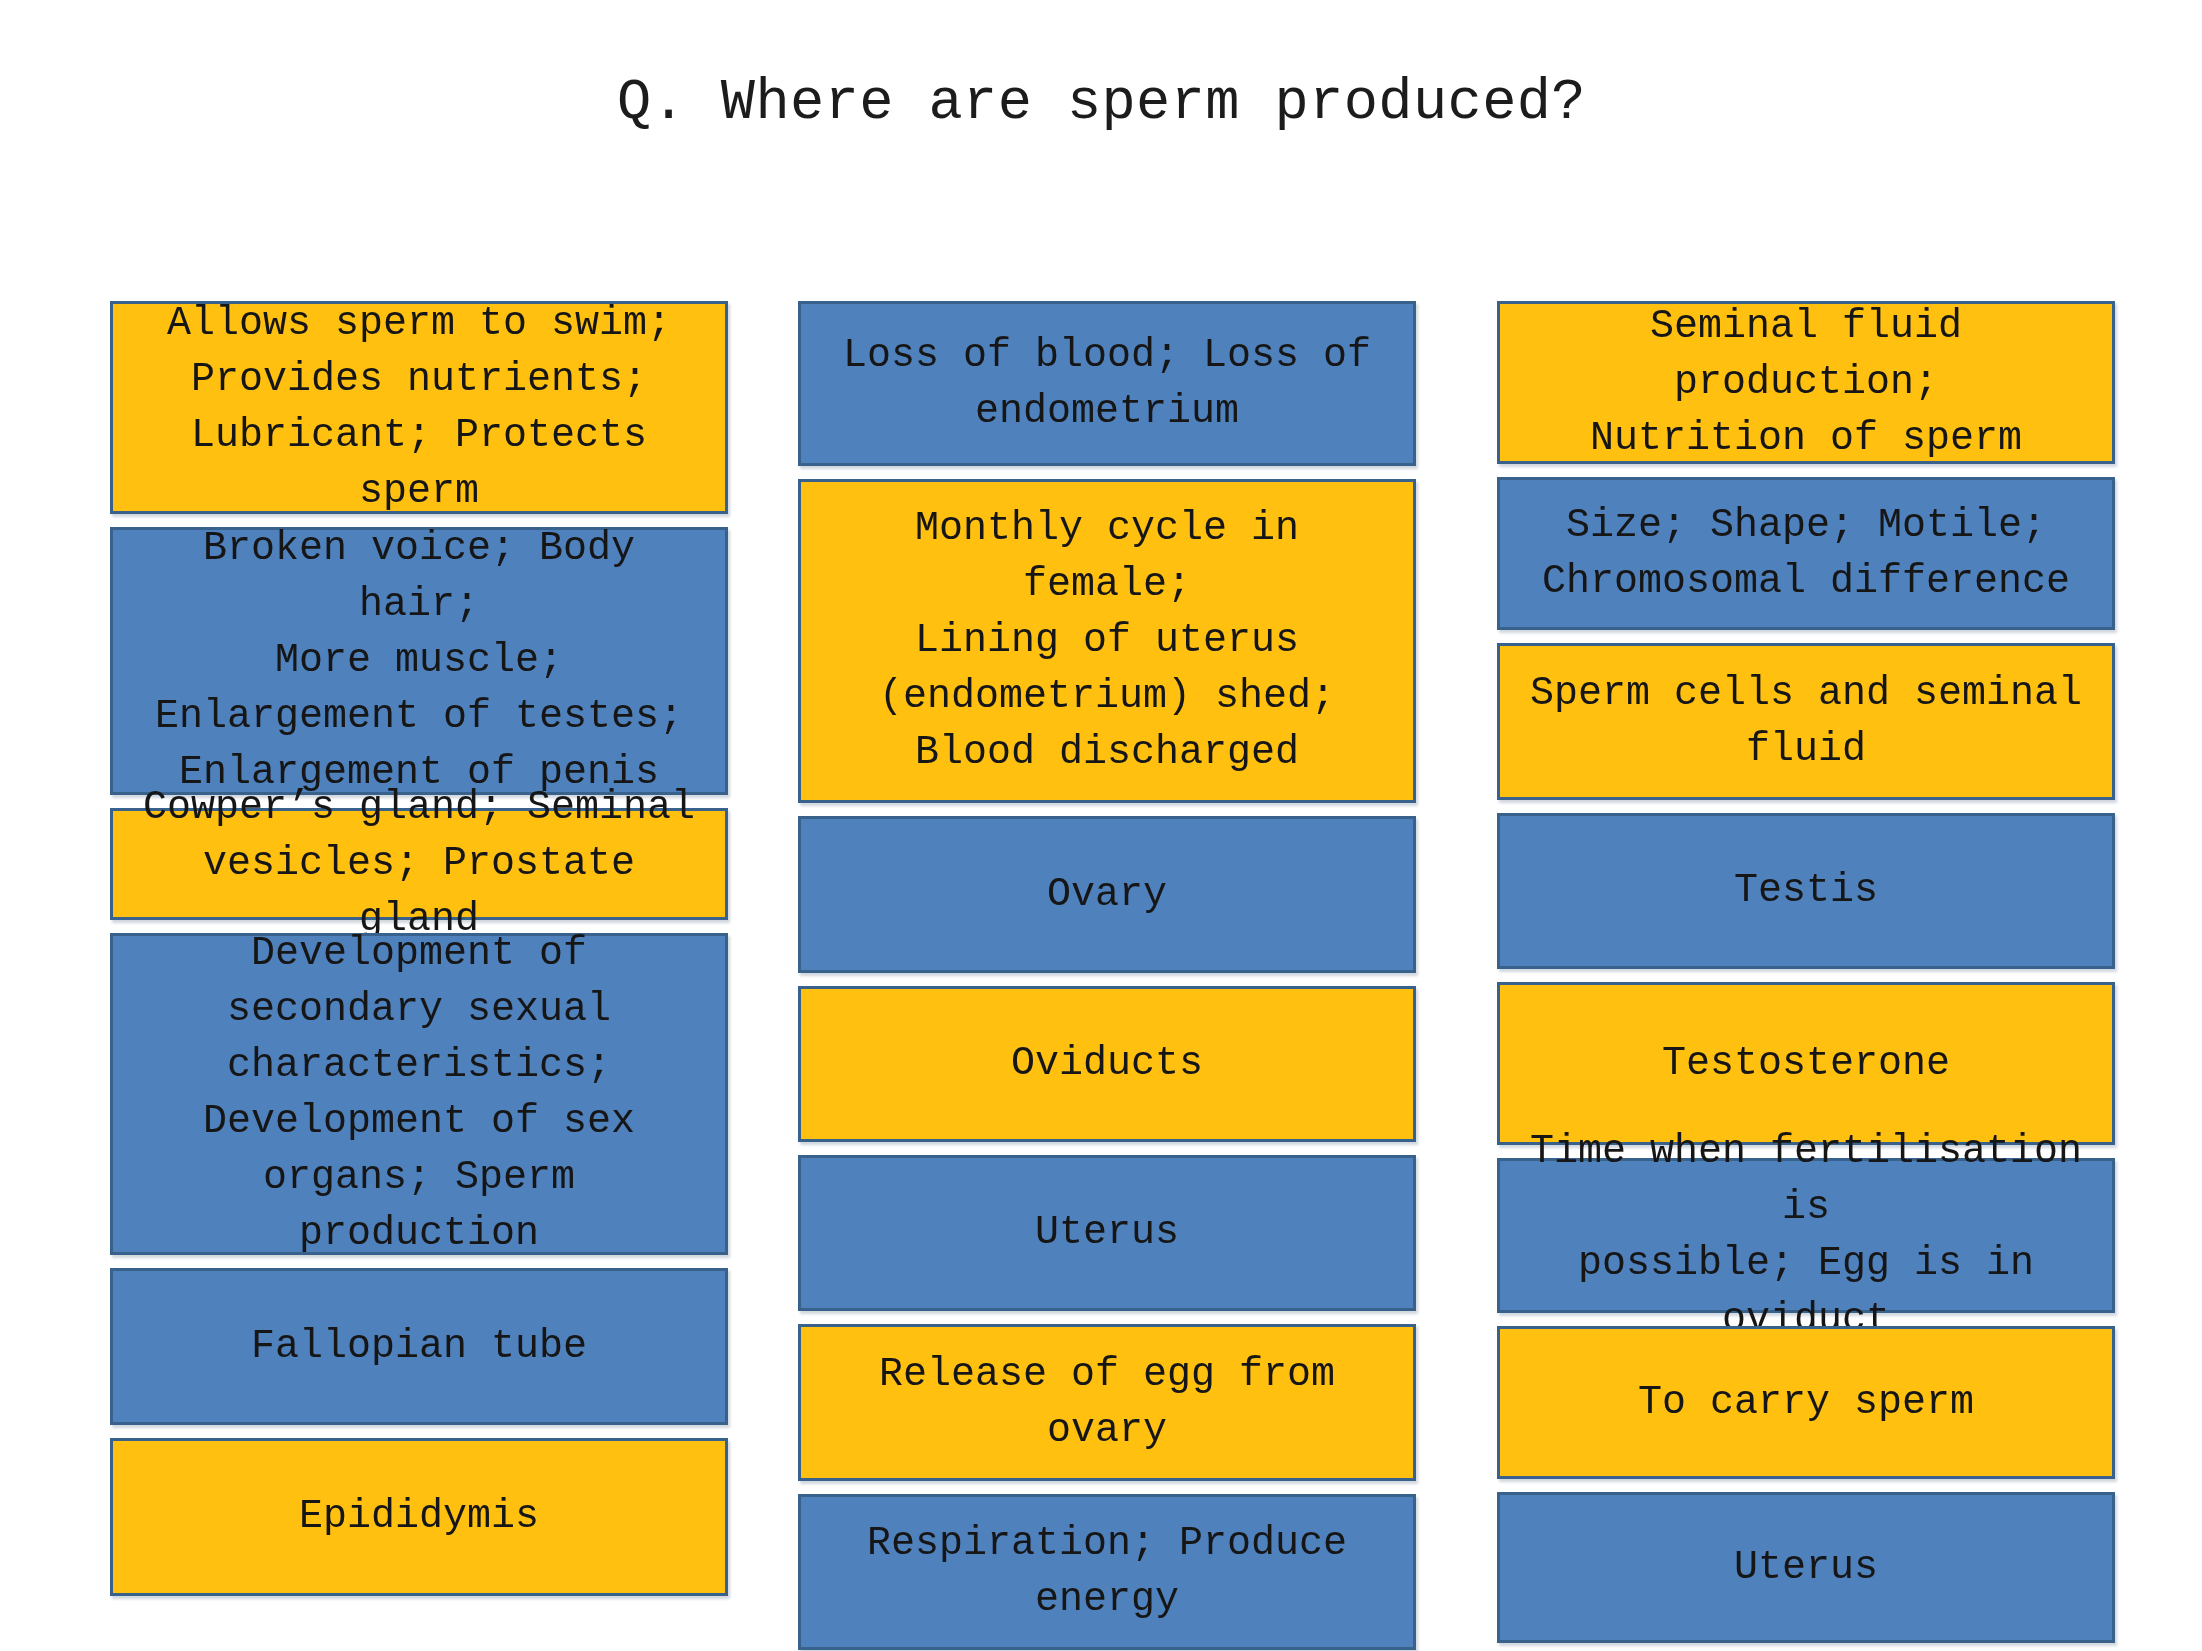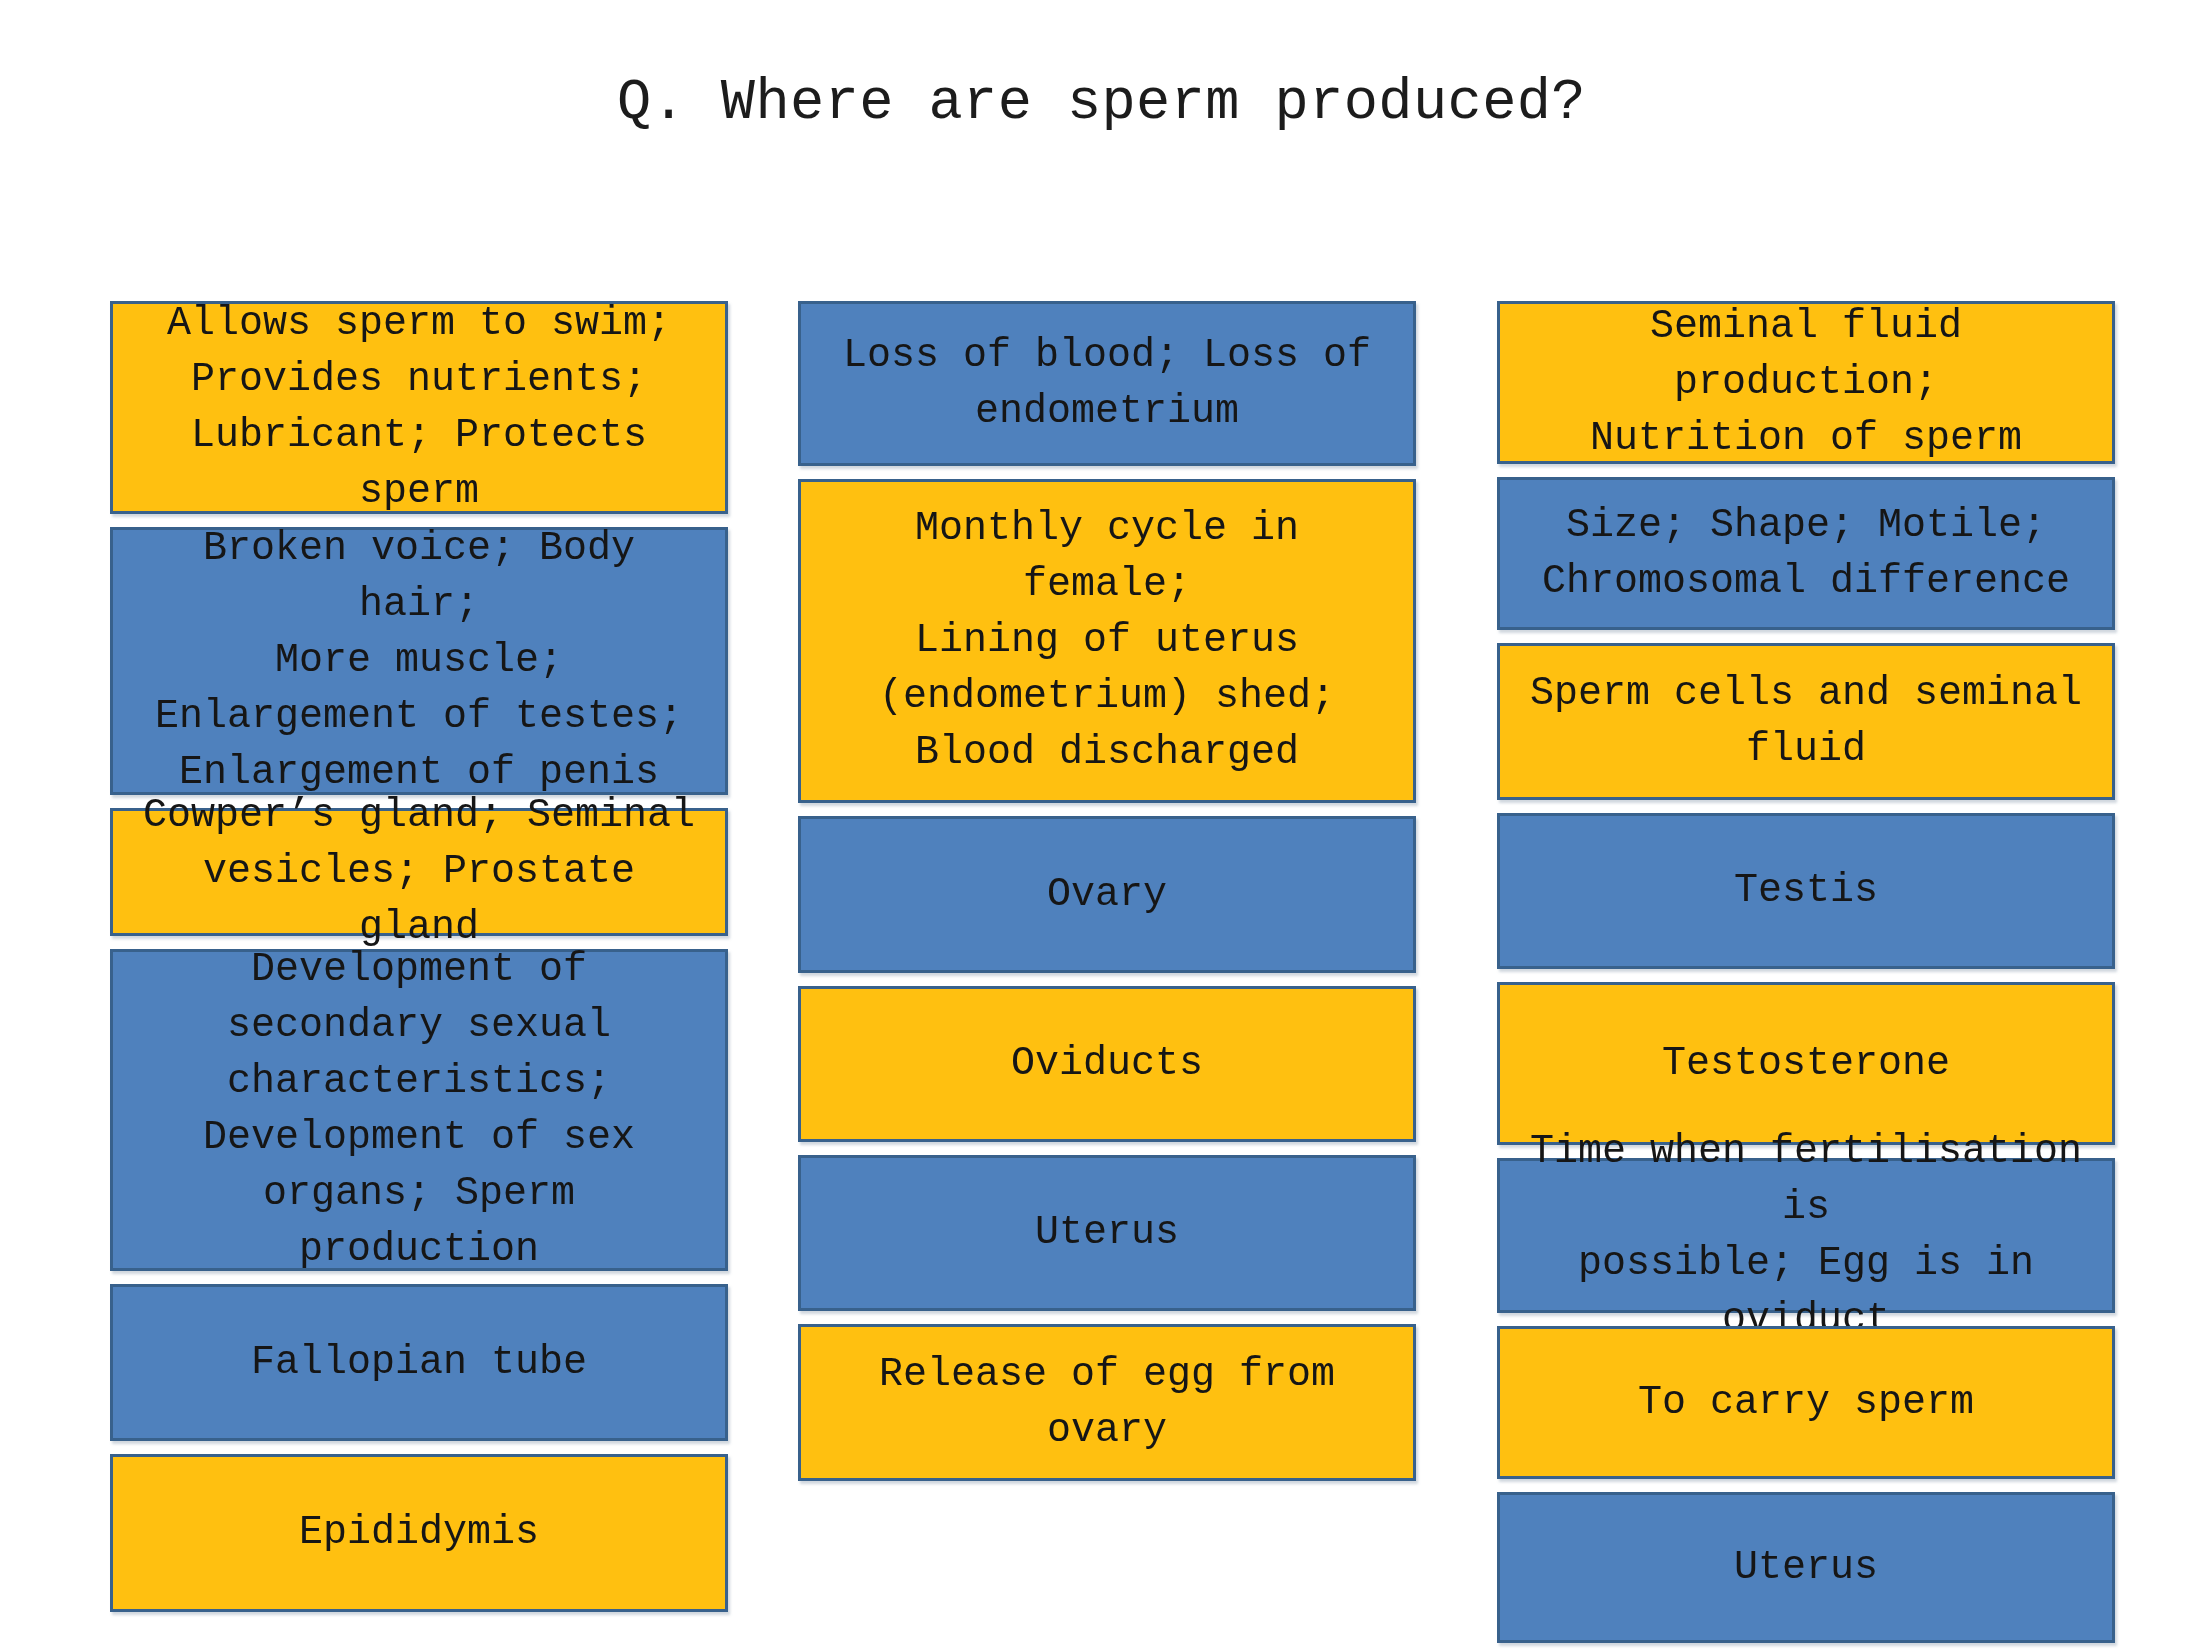--- a/index.html
+++ b/index.html
@@ -69,21 +69,21 @@
       <span>Allows sperm to swim;
 Provides nutrients;
 Lubricant; Protects sperm</span>
     </div>
     <div class="box blue" style="height:268px">
       <span>Broken voice; Body hair;
 More muscle;
 Enlargement of testes;
 Enlargement of penis</span>
     </div>
-    <div class="box gold" style="height:128px">
+    <div class="box gold" style="height:112px">
       <span>Cowper’s gland; Seminal
 vesicles; Prostate gland</span>
     </div>
     <div class="box blue" style="height:322px">
       <span>Development of
 secondary sexual
 characteristics;
 Development of sex
 organs; Sperm production</span>
     </div>
@@ -112,20 +112,24 @@
     <div class="box gold" style="height:156px">
       <span>Oviducts</span>
     </div>
     <div class="box blue" style="height:156px">
       <span>Uterus</span>
     </div>
     <div class="box gold" style="height:157px">
       <span>Release of egg from
 ovary</span>
     </div>
+    <div class="box blue" style="height:156px">
+      <span>Respiration; Produce
+energy</span>
+    </div>
   </div>
 
   <div class="col col-3">
     <div class="box gold" style="height:163px">
       <span>Seminal fluid production;
 Nutrition of sperm</span>
     </div>
     <div class="box blue" style="height:153px">
       <span>Size; Shape; Motile;
 Chromosomal difference</span>

